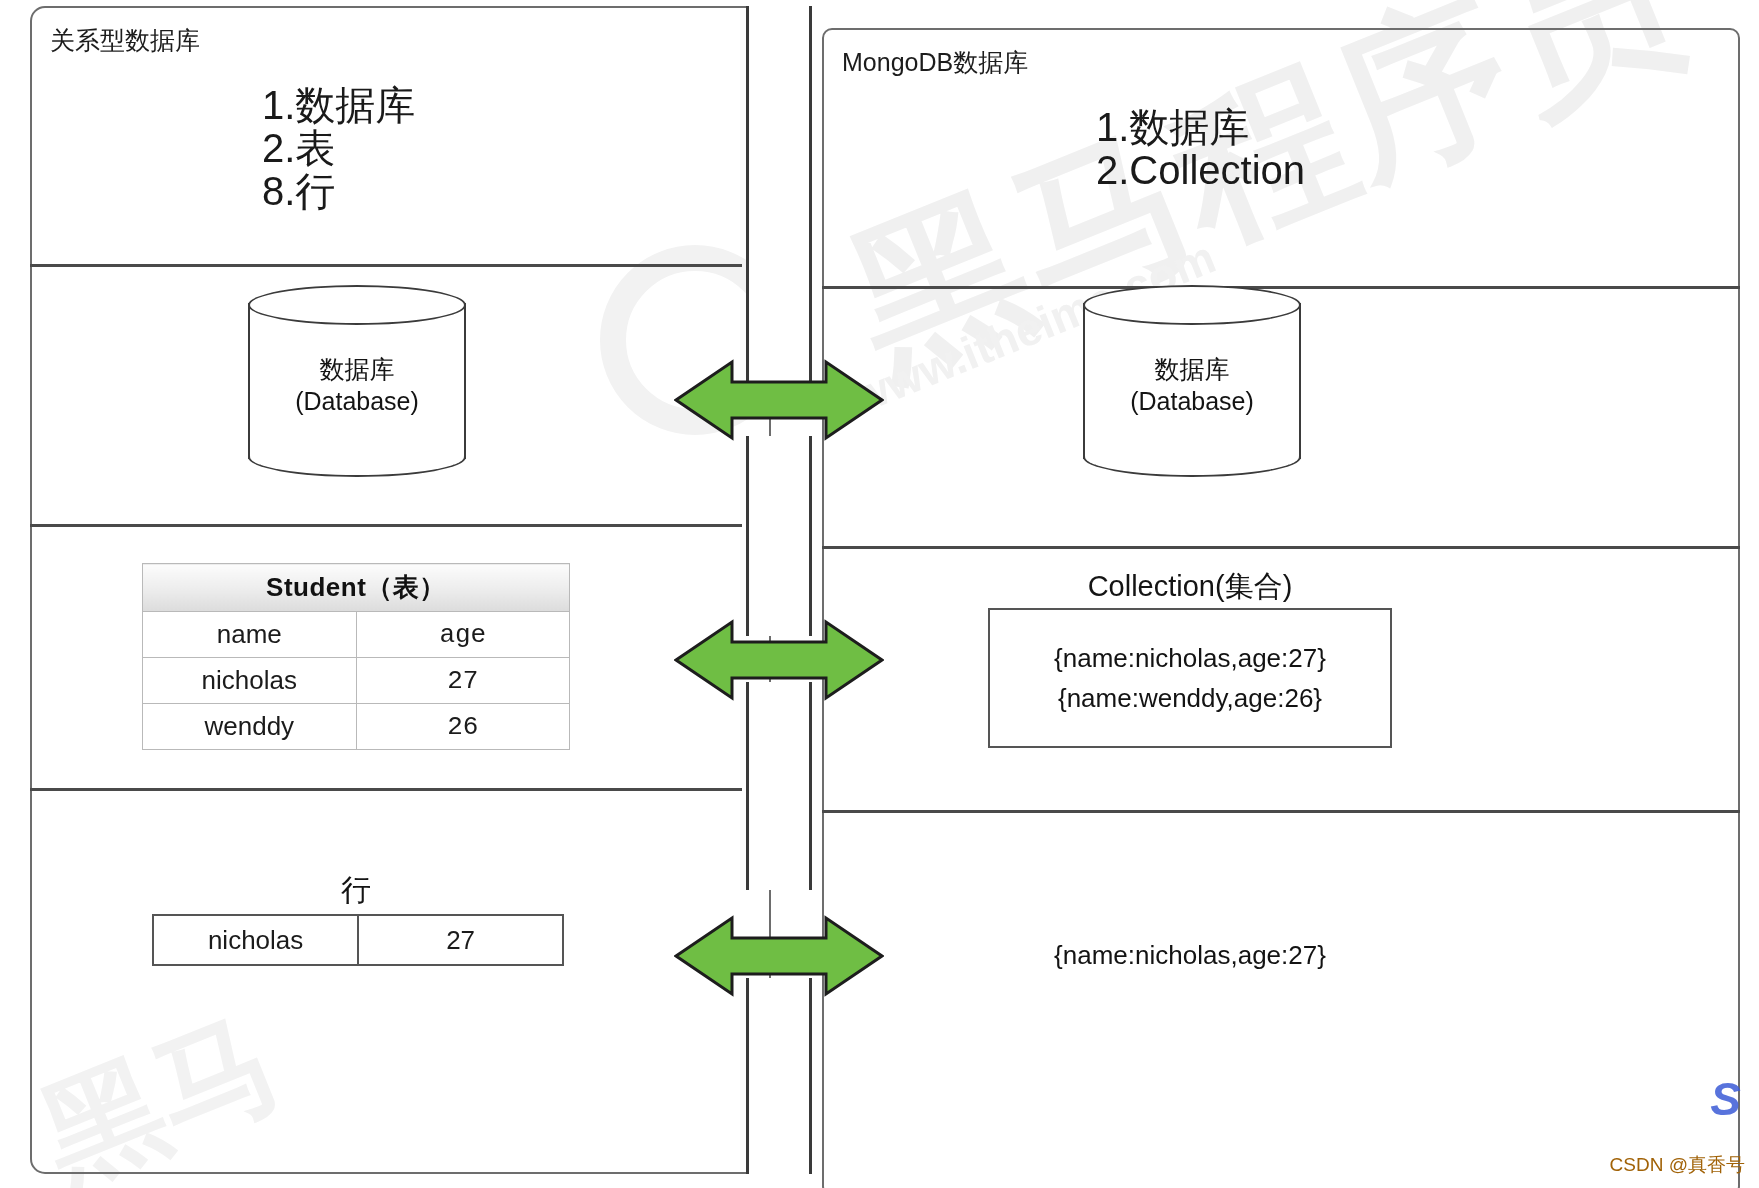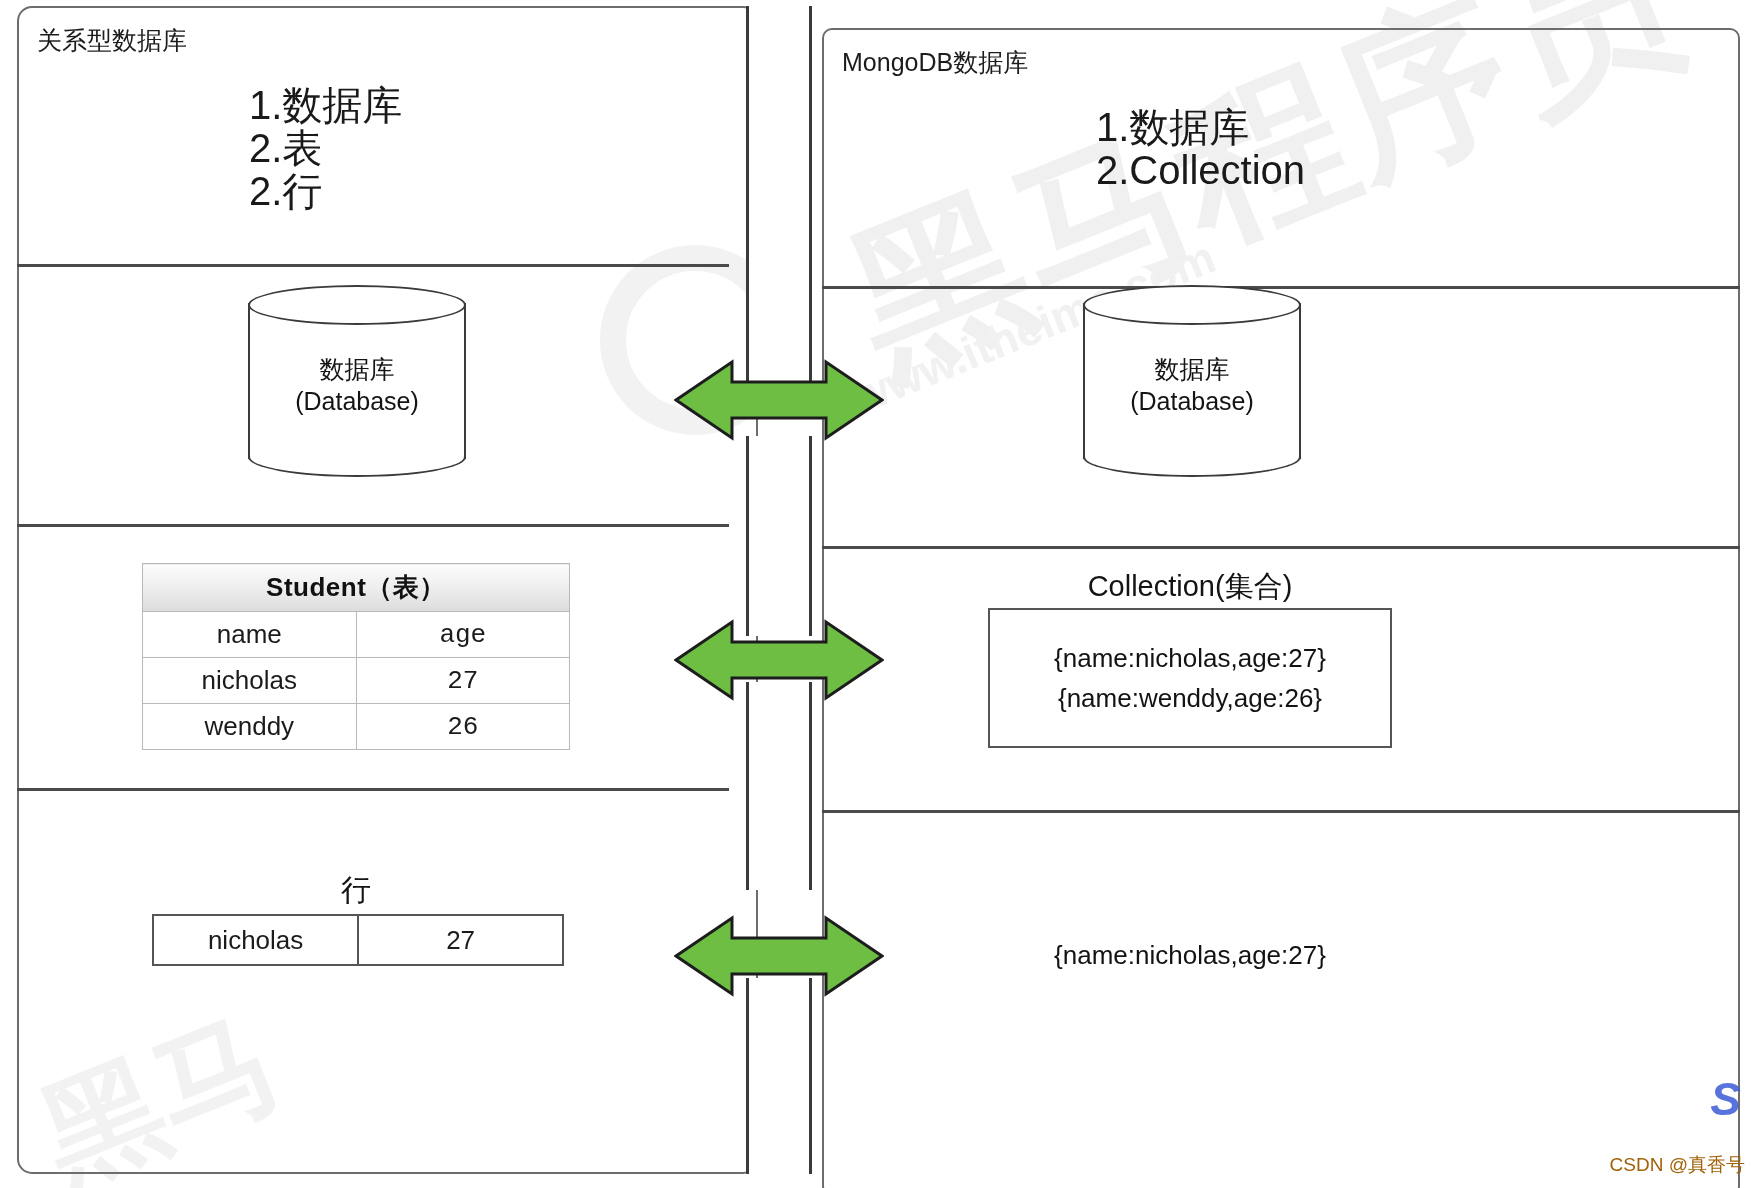--- a/index.html
+++ b/index.html
@@ -46,21 +46,21 @@
 
   
   .panel {
     position: absolute;
     top: 6px;
     height: 1168px;
     border: 2px solid #6d6d6d;
     border-radius: 10px;
     background: transparent;
   }
-  .panel-left  { left: 17px;  width: 741px; border-radius: 15px; }
+  .panel-left  { left: 30px;  width: 741px; border-radius: 15px; }
   .panel-right { left: 822px; width: 918px; margin-top: 22px; }
 
   .panel-title {
     position: absolute;
     top: 16px; left: 18px;
     font-size: 25px;
     color: #1c1c1c;
     font-weight: 500;
     white-space: nowrap;
   }
@@ -269,21 +269,21 @@
   <div class="panel panel-left">
     <div class="panel-title">关系型数据库</div>
 
     <div class="divider" style="left:-2px; top:256px; width:712px;"></div>
     <div class="divider" style="left:-2px; top:516px; width:712px;"></div>
     <div class="divider" style="left:-2px; top:780px; width:712px;"></div>
 
     <div class="concept-list" style="left:230px; top:76px;">
       <div>1.数据库</div>
       <div>2.表</div>
-      <div>2.行</div>
+      <div>8.行</div>
     </div>
   </div>
 
   <div class="panel panel-right">
     <div class="panel-title">MongoDB数据库</div>
 
     <div class="divider" style="left:-2px; top:256px; width:918px;"></div>
     <div class="divider" style="left:-2px; top:516px; width:918px;"></div>
     <div class="divider" style="left:-2px; top:780px; width:918px;"></div>
 

